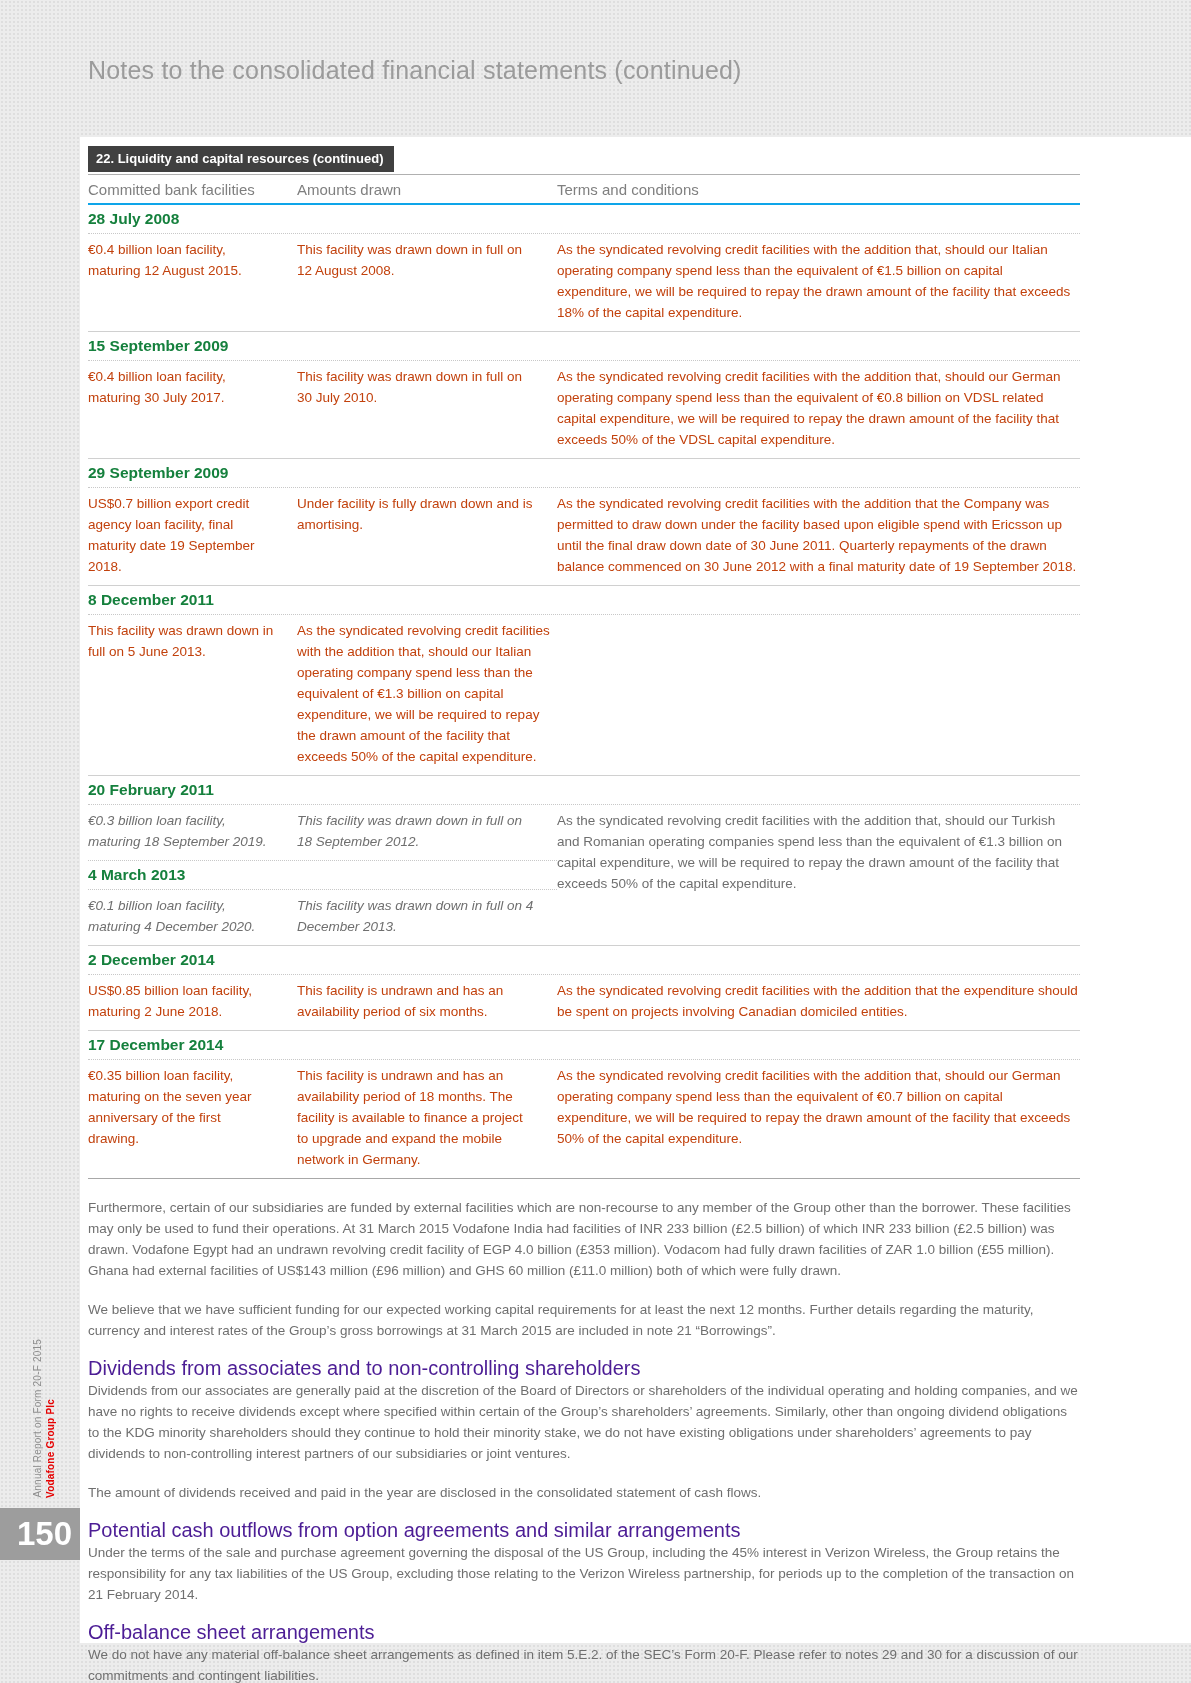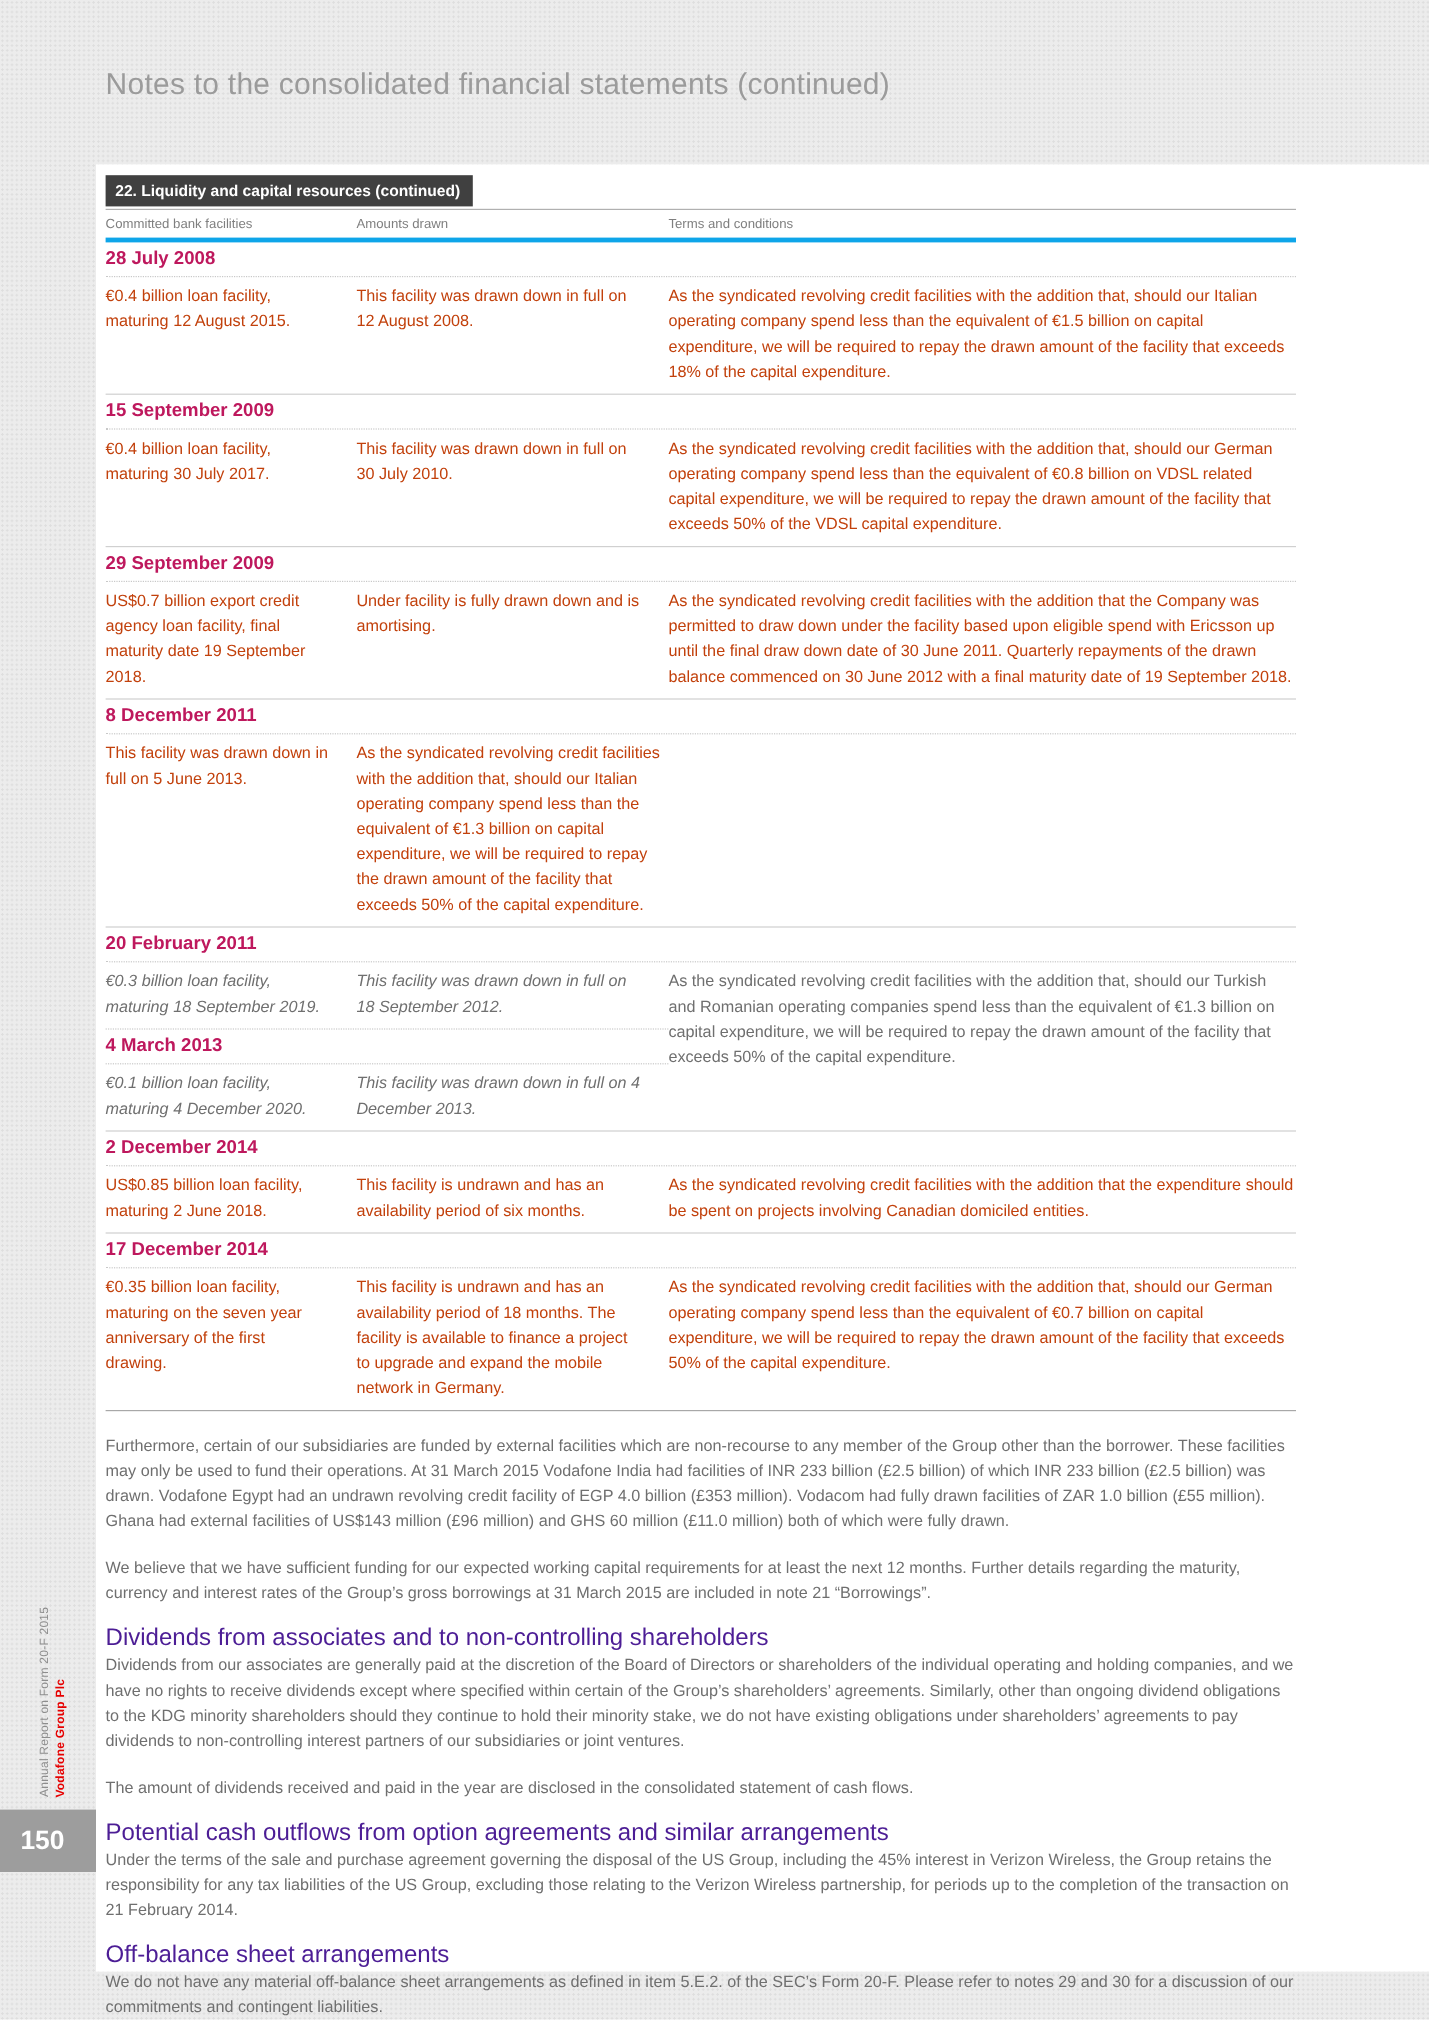--- a/index.html
+++ b/index.html
@@ -19,27 +19,27 @@
     position:absolute; left:80px; top:137px; width:1111px; height:1506px;
     background:#ffffff; padding:9px 0 0 8px;
   }
   .badge {
     display:inline-block; background:#404040; color:#ffffff;
     font-size:13px; font-weight:bold; padding:5px 10px 6px 8px; margin-bottom:2px;
   }
   .tbl { width:992px; }
   .thead {
     display:grid; grid-template-columns:209px 260px 1fr;
-    border-top:1px solid #b0b0b0; border-bottom:4px solid #0ea5e9;
-    padding:6px 0 5px; font-size:11px; color:#7f7f7f;
+    border-top:1px solid #b0b0b0; border-bottom:2px solid #0ea5e9;
+    padding:6px 0 5px; font-size:15px; color:#7f7f7f;
   }
   .grp { border-bottom:1px solid #d0d0d0; }
   .grp.last { border-bottom:1px solid #a8a8a8; }
   .gdate {
-    font-size:15.5px; font-weight:bold; color:#be185d;
+    font-size:15.5px; font-weight:bold; color:#15803d;
     padding:3px 0 4px; border-bottom:1px dotted #c8c8c8; line-height:21px;
   }
   .gbody {
     display:grid; grid-template-columns:209px 260px 1fr;
     padding:5px 0 8px; font-size:13.5px; line-height:21px; color:#c2410c;
   }
   .c1, .c2 { padding-right:22px; }
   .combined-body { display:grid; grid-template-columns:469px 1fr; }
   .combined-left .subrow {
     display:grid; grid-template-columns:209px 260px;
@@ -49,21 +49,21 @@
     border-top:1px dotted #c8c8c8; border-bottom:1px dotted #c8c8c8;
     margin-right:0;
   }
   .c3.right { padding:5px 0 8px; font-size:13.5px; line-height:21px; color:#6f6f6f; }
   .bodycopy { width:992px; }
   .para { font-size:13.5px; line-height:21px; color:#6f6f6f; margin-top:18px; }
   .para.after-head { margin-top:3px; }
   .redhead { font-size:20px; font-weight:normal; color:#4c1d95; margin-top:18px; line-height:18px; }
   .pagenum-box {
     position:absolute; left:0; top:1508px; width:80px; height:52px;
-    background:#9d9d9d; color:#ffffff; font-size:22px; font-weight:bold;
+    background:#9d9d9d; color:#ffffff; font-size:33px; font-weight:bold;
     display:flex; align-items:center; padding-left:17px;
   }
   .sidebar-vert {
     position:absolute; left:32px; top:1356px; height:142px;
     display:flex; align-items:flex-end; gap:2px;
   }
   .vert {
     writing-mode:vertical-rl; transform:rotate(180deg);
     font-size:10px; color:#8d8d8d; letter-spacing:0.2px; white-space:nowrap;
   }

